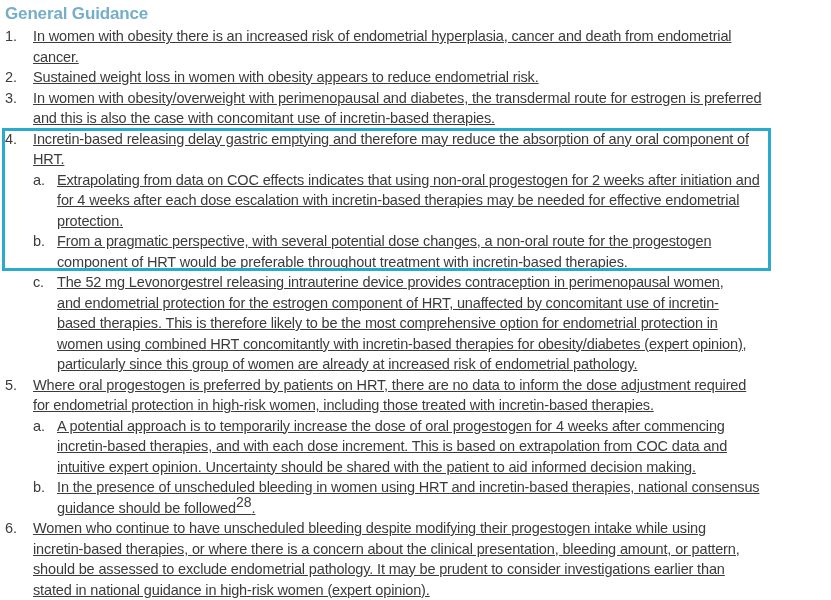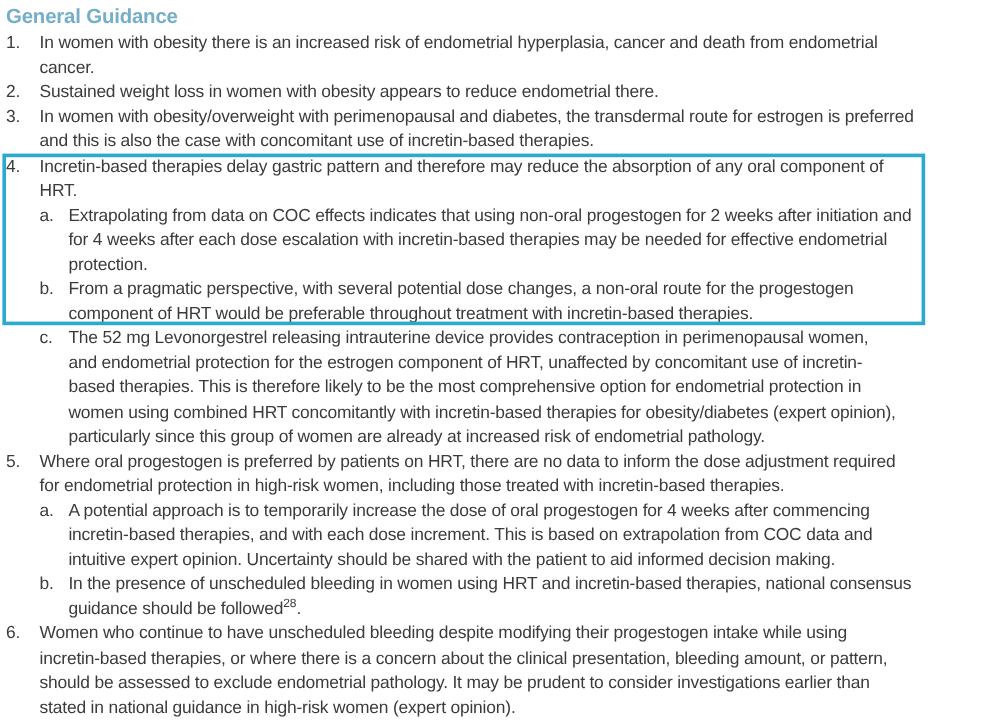--- a/index.html
+++ b/index.html
@@ -30,20 +30,21 @@
   }
   .item { display: block; }
   .row { display: flex; }
   .num {
     flex: 0 0 28px;
     min-width: 28px;
   }
   .txt {
     flex: 1;
     white-space: pre-line;
+    text-decoration: underline;
   }
   .subrow {
     display: flex;
     margin-left: 28px;
   }
   .letter {
     flex: 0 0 24px;
     min-width: 24px;
   }
   .boxed {
@@ -53,21 +54,21 @@
     position: absolute;
     top: -1px;
     left: -3px;
     right: 2px;
     bottom: 1px;
     border: 3px solid #2baacd;
     pointer-events: none;
     z-index: 2;
   }
   sup.ref {
-    font-size: 10px;
+    font-size: 14px;
     letter-spacing: 0;
     line-height: 0;
     vertical-align: super;
   }
 </style>
 </head>
 <body>
 
 <div class="doc">
 
@@ -77,38 +78,38 @@
     <div class="row">
       <span class="num">1.</span>
       <div class="txt">In women with obesity there is an increased risk of endometrial hyperplasia, cancer and death from endometrial
 cancer.</div>
     </div>
   </div>
 
   <div class="item">
     <div class="row">
       <span class="num">2.</span>
-      <div class="txt">Sustained weight loss in women with obesity appears to reduce endometrial there.</div>
+      <div class="txt">Sustained weight loss in women with obesity appears to reduce endometrial risk.</div>
     </div>
   </div>
 
   <div class="item">
     <div class="row">
       <span class="num">3.</span>
       <div class="txt">In women with obesity/overweight with perimenopausal and diabetes, the transdermal route for estrogen is preferred
 and this is also the case with concomitant use of incretin-based therapies.</div>
     </div>
   </div>
 
   <div class="item">
     <div class="boxed">
       <div class="box-overlay"></div>
       <div class="row">
         <span class="num">4.</span>
-        <div class="txt">Incretin-based therapies delay gastric pattern and therefore may reduce the absorption of any oral component of
+        <div class="txt">Incretin-based releasing delay gastric emptying and therefore may reduce the absorption of any oral component of
 HRT.</div>
       </div>
       <div class="subrow">
         <span class="letter">a.</span>
         <div class="txt">Extrapolating from data on COC effects indicates that using non-oral progestogen for 2 weeks after initiation and
 for 4 weeks after each dose escalation with incretin-based therapies may be needed for effective endometrial
 protection.</div>
       </div>
       <div class="subrow">
         <span class="letter">b.</span>

